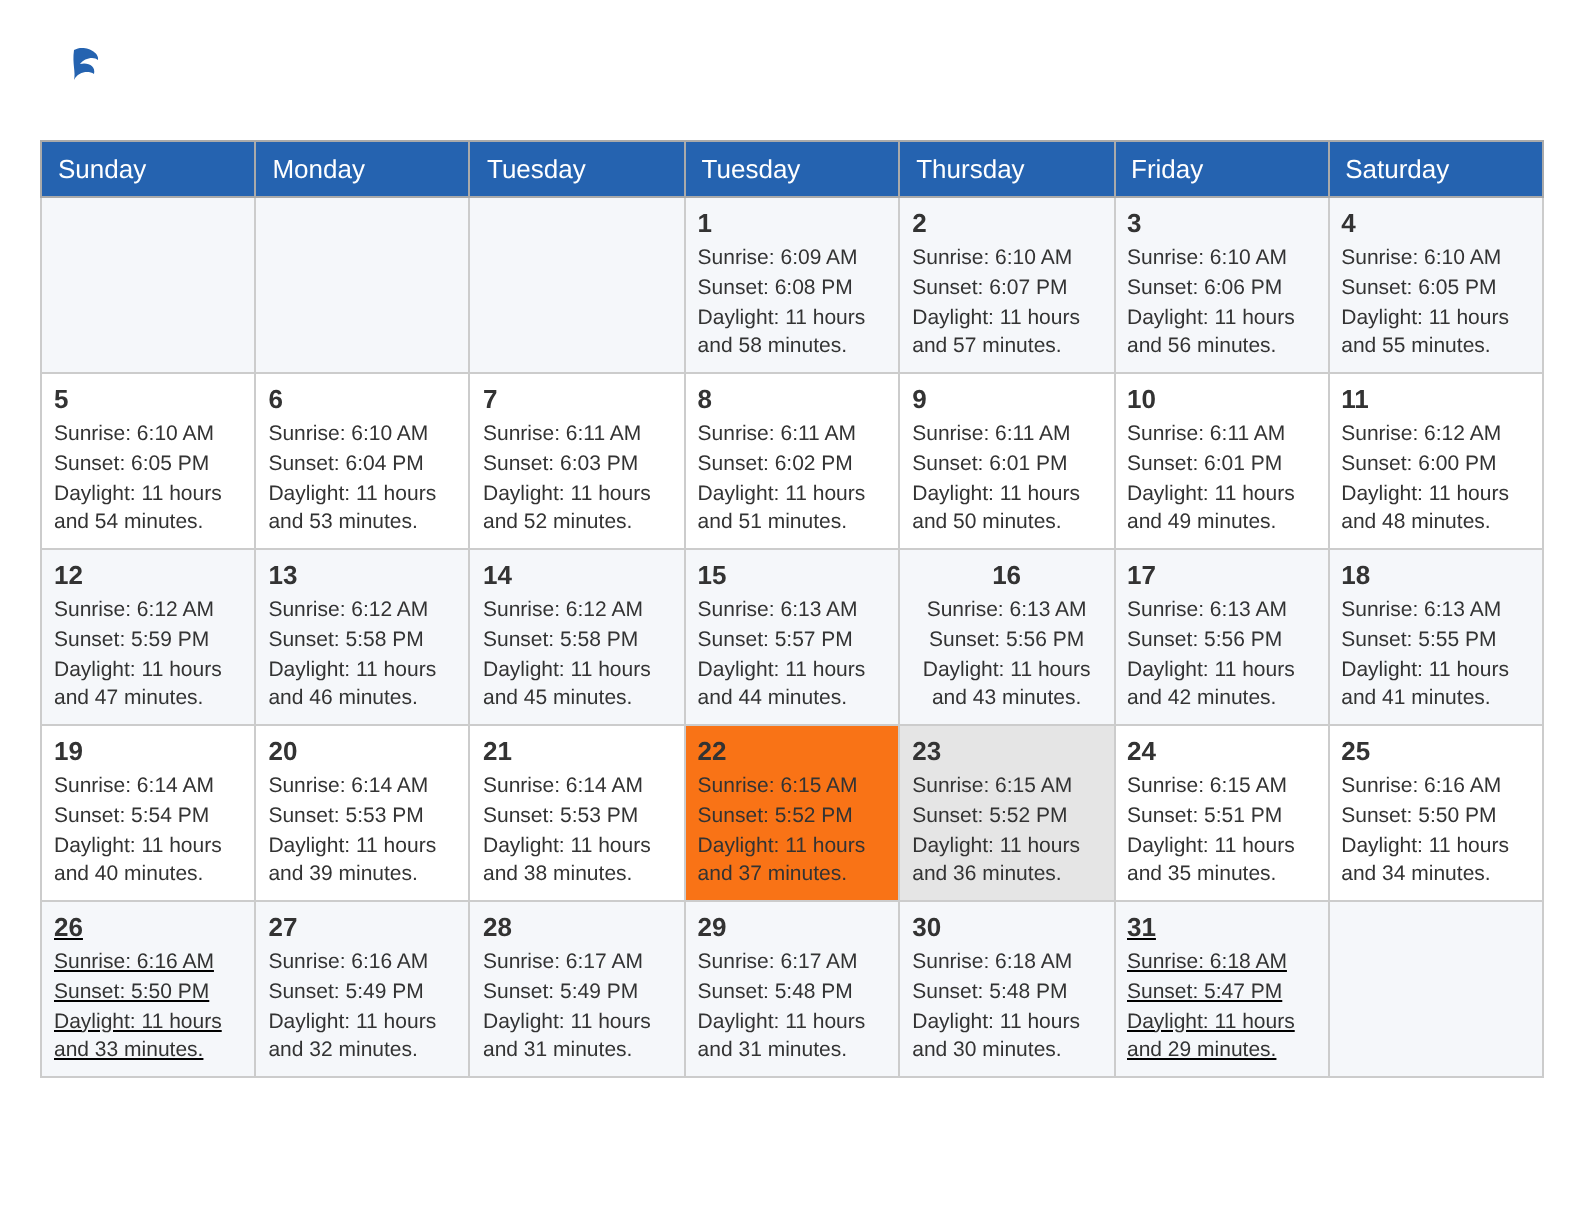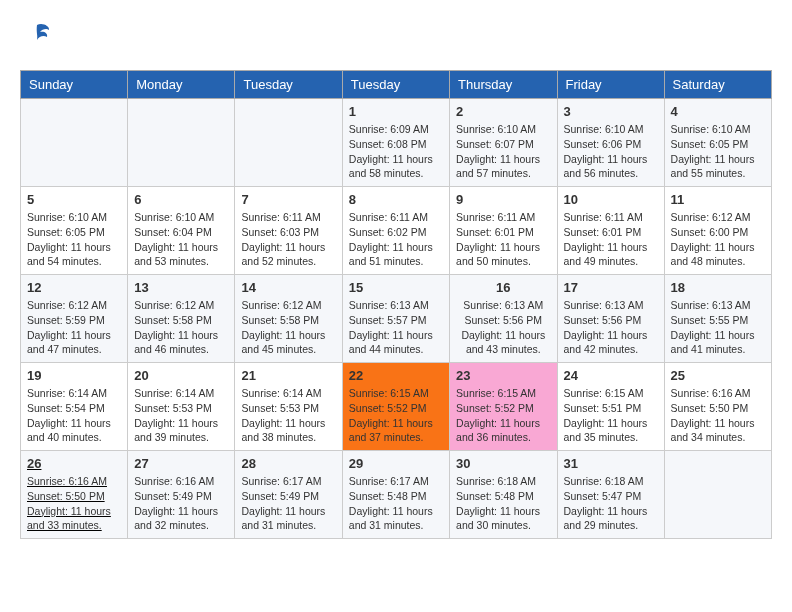--- a/index.html
+++ b/index.html
@@ -249,21 +249,21 @@
           <div class="day-info" style="white-space: pre-line;">Sunrise: 6:14 AM
 Sunset: 5:53 PM
 Daylight: 11 hours and 38 minutes.</div>
         </td>
         <td style="background-color: #f97316; margin-left: 19px;">
           <div class="day-number">22</div>
           <div class="day-info" style="white-space: pre-line;">Sunrise: 6:15 AM
 Sunset: 5:52 PM
 Daylight: 11 hours and 37 minutes.</div>
         </td>
-        <td style="background-color: #f9a8d4;">
+        <td style="background-color: #e5e5e5;">
           <div class="day-number">23</div>
           <div class="day-info" style="white-space: pre-line;">Sunrise: 6:15 AM
 Sunset: 5:52 PM
 Daylight: 11 hours and 36 minutes.</div>
         </td>
         <td style="background-color: rgb(255, 255, 255);">
           <div class="day-number">24</div>
           <div class="day-info" style="white-space: pre-line;">Sunrise: 6:15 AM
 Sunset: 5:51 PM
 Daylight: 11 hours and 35 minutes.</div>
@@ -299,21 +299,21 @@
           <div class="day-info" style="white-space: pre-line;">Sunrise: 6:17 AM
 Sunset: 5:48 PM
 Daylight: 11 hours and 31 minutes.</div>
         </td>
         <td style="background-color: rgb(245, 247, 250);">
           <div class="day-number">30</div>
           <div class="day-info" style="white-space: pre-line;">Sunrise: 6:18 AM
 Sunset: 5:48 PM
 Daylight: 11 hours and 30 minutes.</div>
         </td>
-        <td style="background-color: rgb(245, 247, 250);">
+        <td style="background-color: rgb(245, 247, 250); text-decoration: underline;">
           <div class="day-number">31</div>
           <div class="day-info" style="white-space: pre-line;">Sunrise: 6:18 AM
 Sunset: 5:47 PM
 Daylight: 11 hours and 29 minutes.</div>
         </td>
         <td class="empty"></td>
       </tr>
     </tbody>
 </table>
 

